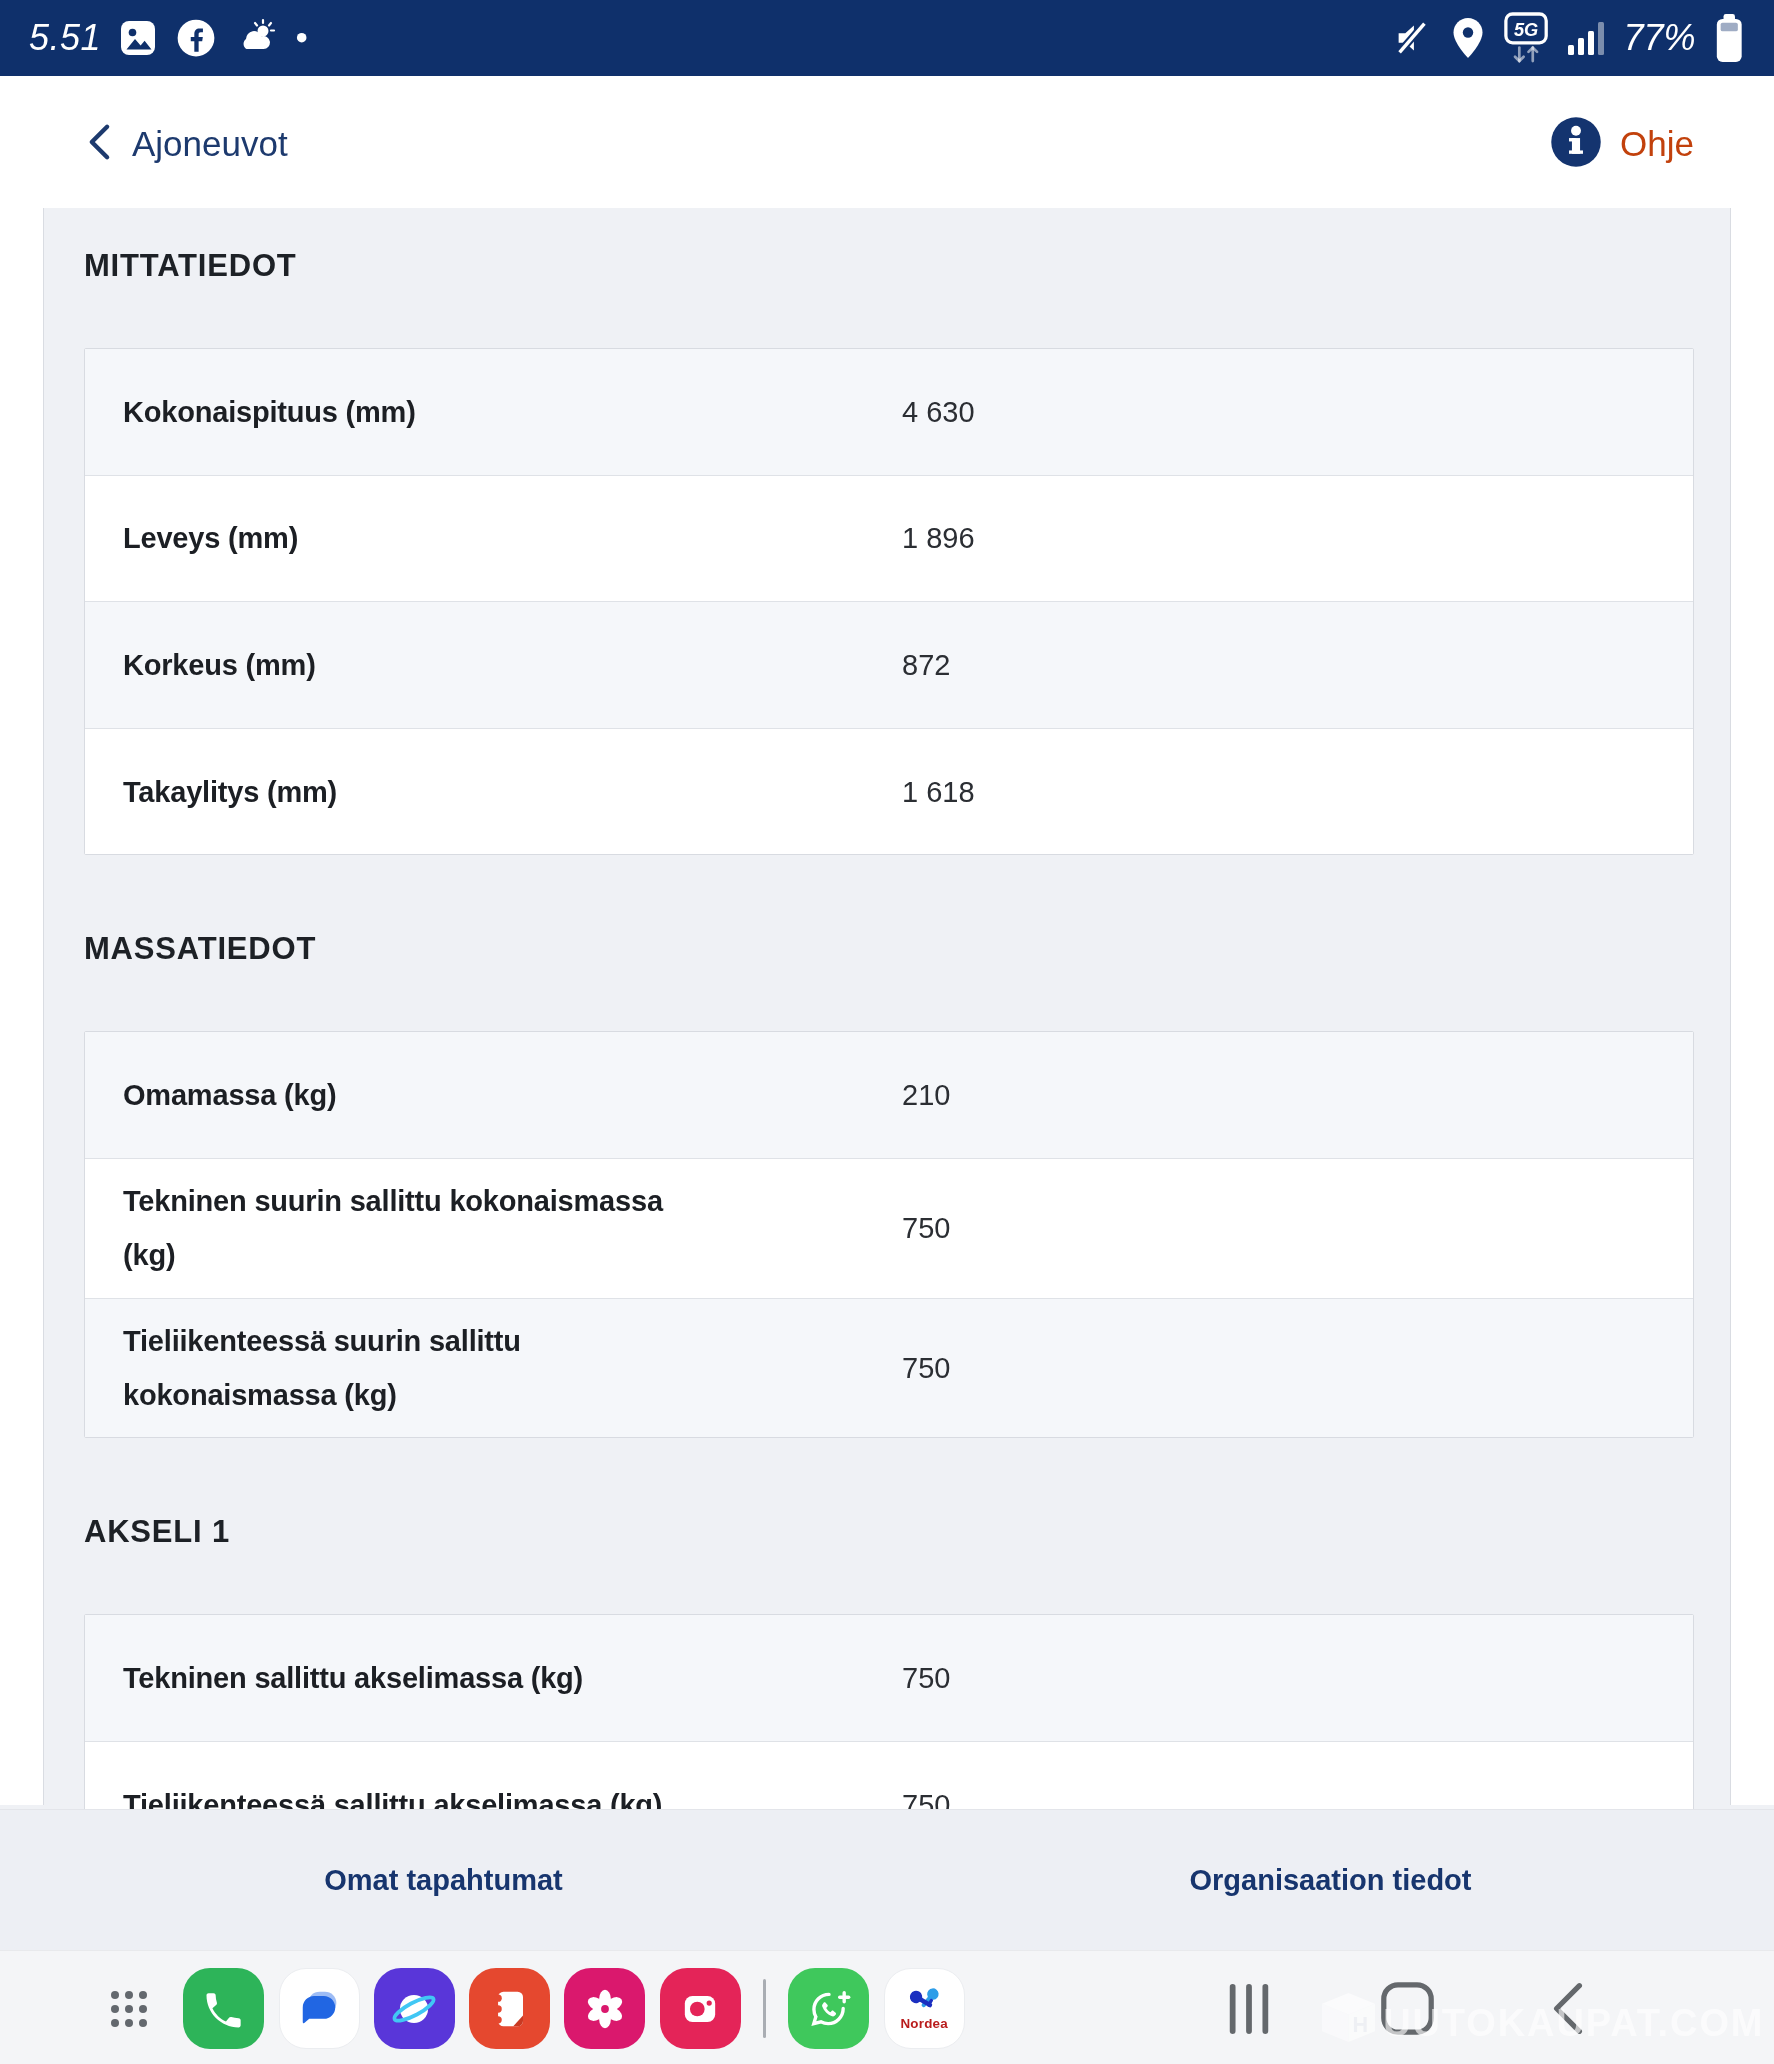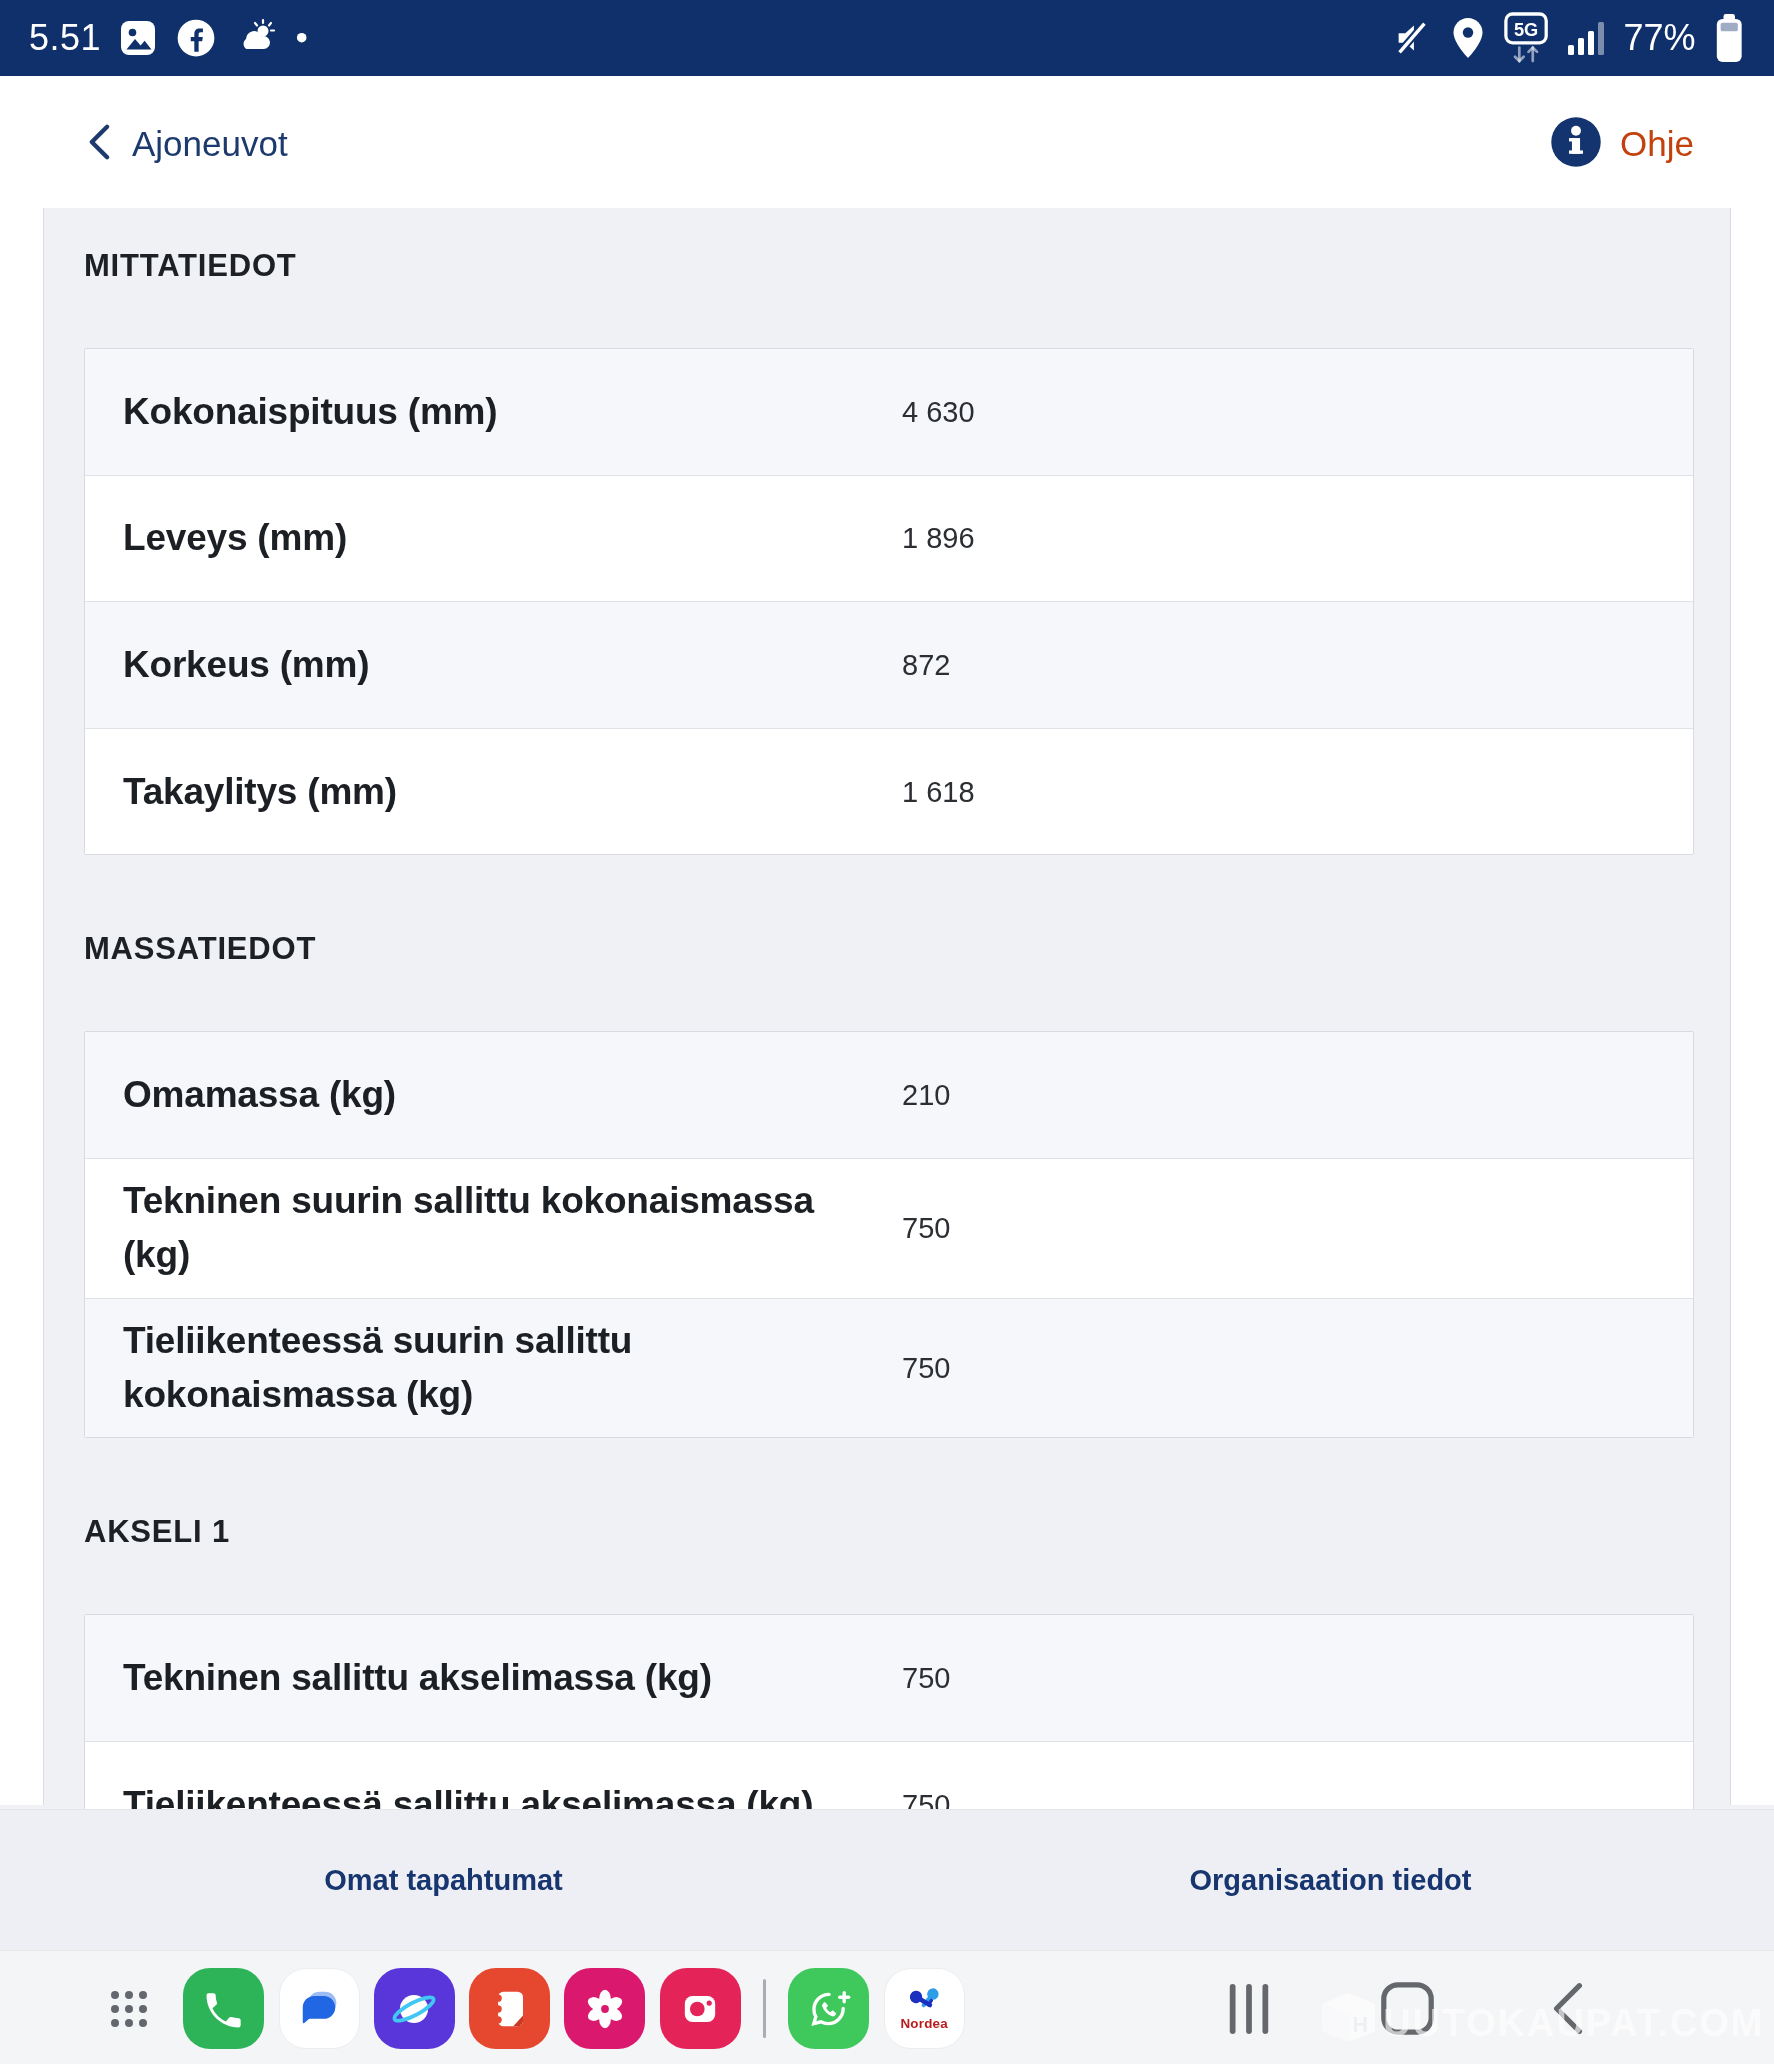--- a/index.html
+++ b/index.html
@@ -2,21 +2,21 @@
 <html><head>
 <meta charset="utf-8">
 <style>
   html,body{margin:0;padding:0;}
   .phone{position:relative;width:1774px;height:2065px;overflow:hidden;
     background:#eff1f5;font-family:"Liberation Sans",sans-serif;}
 
   
   .statusbar{position:absolute;top:0;left:0;right:0;height:76px;background:#0f306b;
     display:flex;align-items:center;justify-content:space-between;padding:0 29px;box-sizing:border-box;color:#fff;}
-  .sb-left,.sb-right{display:flex;align-items:center;gap:17px;}
+  .sb-left,.sb-right{display:flex;align-items:center;gap:17px;font-style:italic;}
   .sb-time{font-size:36px;letter-spacing:0.5px;}
   .sb-pct{font-size:36px;}
   .sb-ic{display:flex;align-items:center;}
 
   
   .appheader{position:absolute;top:76px;left:0;right:0;height:136px;background:#ffffff;
     display:flex;align-items:center;justify-content:space-between;
     padding:0 80px 0 84px;box-sizing:border-box;}
   .back-group{display:flex;align-items:center;gap:19px;cursor:pointer;}
   .back-label{font-size:35px;color:#1d3a6e;}
@@ -29,21 +29,21 @@
   .gutter-r{position:absolute;right:0;top:0;bottom:0;width:43px;background:#fff;border-left:1.9px solid #d9dce2;}
   .inner{margin:0 82px 0 84px;padding-top:42px;}
   .section-title{font-size:31px;font-weight:800;color:#1d2126;letter-spacing:0.8px;
     margin:78px 0 67px 0;line-height:31px;}
   .section-title.first{margin-top:0;}
   .table{width:1608px;border:1.9px solid #d8dbe1;border-radius:1.9px;background:#fff;}
   .trow{display:flex;align-items:center;min-height:95px;padding:15.3px 0;box-sizing:content-box;
     border-top:1.9px solid #dfe2e7;background:#fff;}
   .trow:first-child{border-top:none;}
   .trow.alt{background:#f5f7fa;}
-  .tlabel{flex:0 0 779px;margin-left:38px;font-size:37px;font-weight:700;color:#1c1f24;
+  .tlabel{flex:0 0 779px;margin-left:38px;font-size:29px;font-weight:700;color:#1c1f24;
     line-height:54px;white-space:pre-line;letter-spacing:-0.2px;}
   .tvalue{font-size:29px;color:#2b2e33;line-height:54px;}
 
   
   .footerbar{position:absolute;top:1809px;left:0;right:0;height:141px;background:#edeff4;
     border-top:1.9px solid #e3e5ea;display:flex;align-items:center;box-sizing:border-box;}
   .flink-half{flex:1;display:flex;justify-content:center;}
   .flink{font-size:29px;font-weight:700;color:#17356e;cursor:pointer;}
 
   

